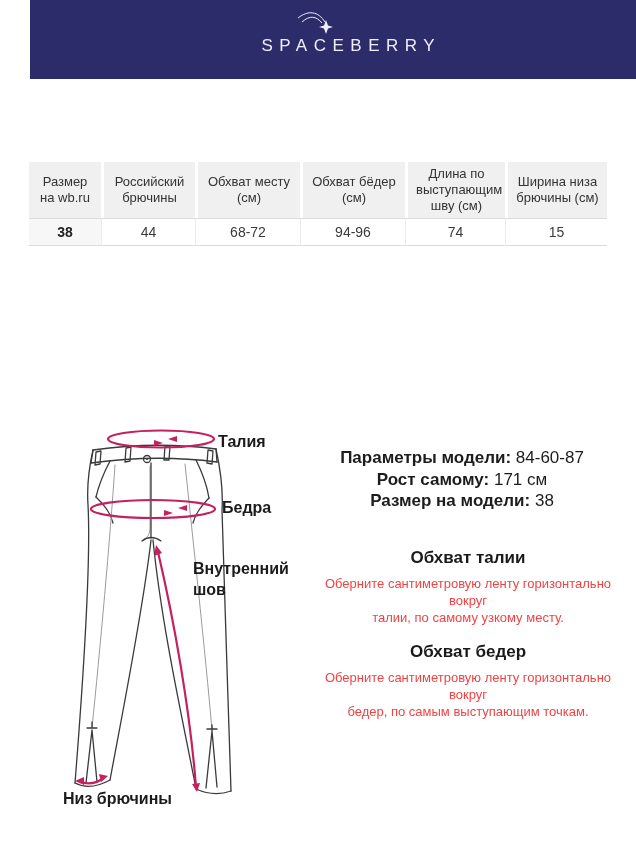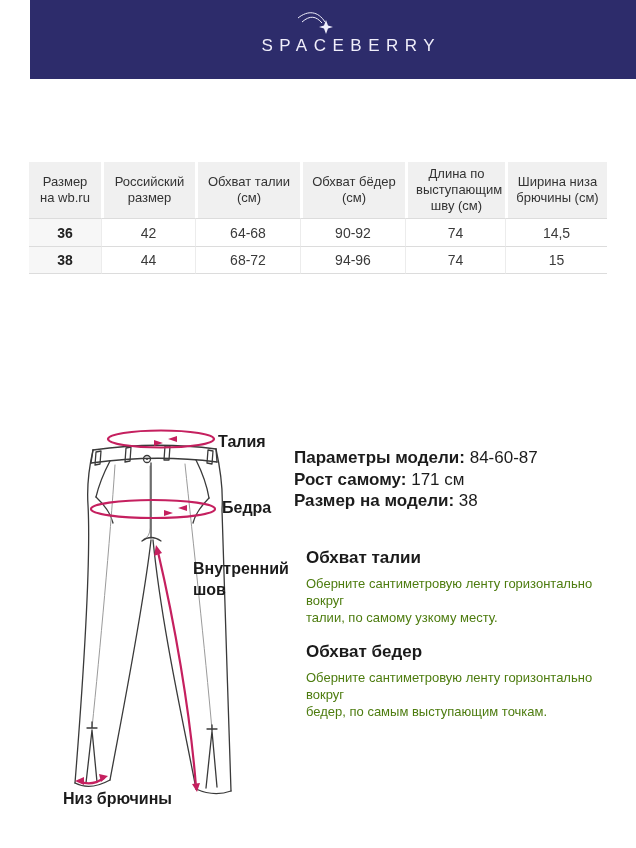--- a/index.html
+++ b/index.html
@@ -29,27 +29,27 @@
 
   
   .diagram { position:absolute; left:30px; top:410px; width:280px; height:410px; }
   .sketch-line { fill:none; stroke:#3a3a3a; stroke-width:1.3; stroke-linecap:round; stroke-linejoin:round; }
   .sketch-thin { fill:none; stroke:#9b9b9b; stroke-width:1; stroke-linecap:round; }
   .accent-line { fill:none; stroke:#c5205f; stroke-width:2.2; stroke-linecap:round; }
   .accent-fill { fill:#c5205f; stroke:none; }
   .diagram-label { font-family:"Liberation Sans", sans-serif; font-size:16px; font-weight:700; fill:#1b1b1b; }
 
   
-  .right-col { position:absolute; left:294px; top:447px; width:324px; }
+  .right-col { position:absolute; left:300px; top:447px; width:324px;text-align:center; }
   .model-info { font-size:17px; line-height:21.5px; color:#1c1c1c; }
   .model-info .lbl { font-weight:700; }
   .guide-section { margin-top:16px;margin-left:12px; }
   .guide-section.first { margin-top:36px; }
   .guide-title { font-size:17px; font-weight:700; color:#1a1a1a; line-height:20px; }
-  .guide-text { margin-top:7px; font-size:13px; line-height:17px; color:#4d7c0f;
+  .guide-text { margin-top:7px; font-size:13px; line-height:17px; color:#ef4444;
     white-space:pre-line; }
 </style>
 </head>
 <body>
 
 <div class="page">
 
   <div class="brand-header">
     <svg class="logo-star" viewBox="0 0 45 28">
       <path d="M 3,9 C 13,1 23,2 30,13" fill="none" stroke="#efeefb" stroke-width="1"></path>
@@ -65,36 +65,28 @@
         <col style="width:72px">
           <col style="width:94px">
           <col style="width:105px">
         <col style="width:105px">
           <col style="width:100px">
           <col style="width:102px">
       </colgroup>
       <thead>
         <tr>
           <th>Размер на wb.ru</th>
-          <th>Российский размер</th>
-          <th>Обхват талии (см)</th>
+          <th>Российский брючины</th>
+          <th>Обхват месту (см)</th>
           <th>Обхват бёдер (см)</th>
           <th>Длина по выступающим шву (см)</th>
           <th>Ширина низа брючины (см)</th>
         </tr>
       </thead>
       <tbody>
-        <tr>
-          <td>36</td>
-          <td>42</td>
-          <td>64-68</td>
-          <td>90-92</td>
-          <td>74</td>
-          <td>14,5</td>
-        </tr>
         <tr>
           <td>38</td>
           <td>44</td>
           <td>68-72</td>
           <td>94-96</td>
           <td>74</td>
           <td>15</td>
         </tr>
       </tbody>
     </table>

